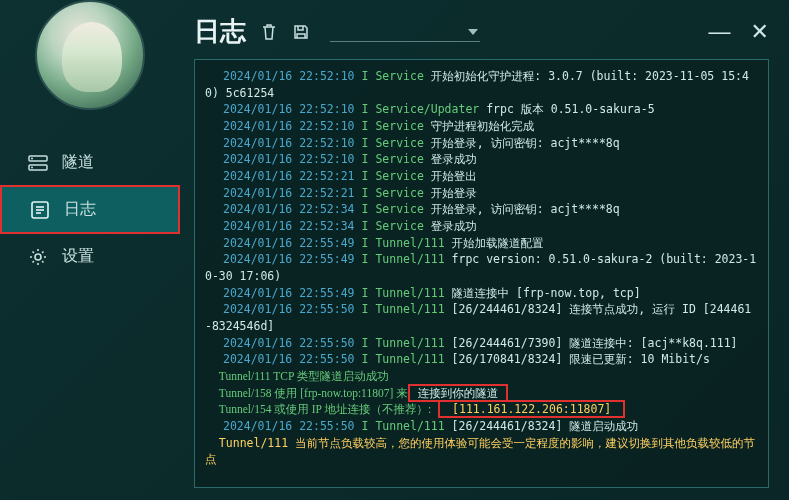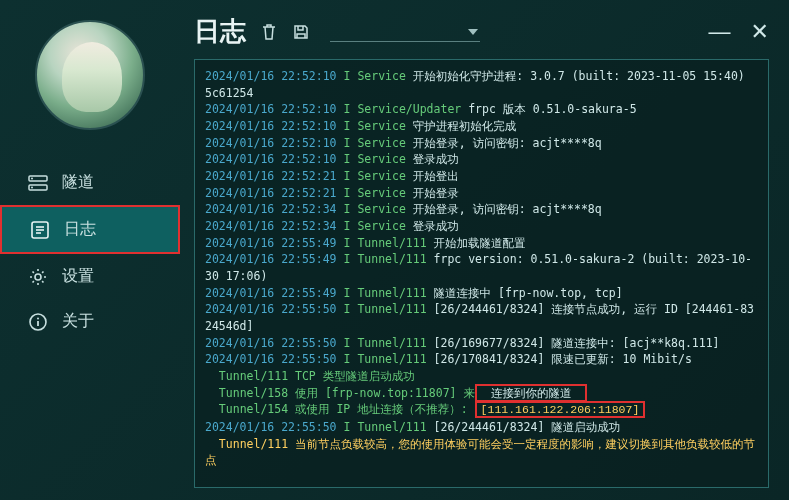--- a/index.html
+++ b/index.html
@@ -1,39 +1,39 @@
 <!DOCTYPE html>
 <html><head>
 <meta charset="utf-8">
 <style>
 * { margin: 0; padding: 0; box-sizing: border-box; }
 body { font-family: "Microsoft YaHei", sans-serif; background: #0a2a2a; width: 789px; height: 500px; overflow: hidden; }
 .app { display: flex; width: 100%; height: 100%; background: linear-gradient(135deg, #0d3030 0%, #0a2626 100%); }
-.sidebar { width: 180px; padding-top: 20px; display: flex; flex-direction: column; align-items: center; }
+.sidebar { width: 180px; display: flex; flex-direction: column; align-items: center; }
 .avatar { width: 110px; height: 110px; border-radius: 50%; background: radial-gradient(circle at 40% 30%, #e8e4d8 0%, #b8d4c0 30%, #7aad8a 55%, #4a7a60 80%); border: 2px solid #2a5050; margin-bottom: 30px; position: relative; overflow: hidden; }
 .avatar::before { content:""; position:absolute; left:25px; top:20px; width:60px; height:70px; background: linear-gradient(180deg,#f0ece0 0%,#d8e8d0 40%,#a8c8a8 100%); border-radius: 50% 50% 40% 40%; }
 .nav { width: 100%; }
 .nav-item { display: flex; align-items: center; gap: 14px; padding: 12px 28px; color: #c8e0e0; font-size: 16px; cursor: pointer; }
 .nav-item.active { background: #0e6060; border: 2px solid #e03030; }
 .nav-item .icn { width: 20px; height: 20px; display: flex; align-items: center; justify-content: center; }
 .main { flex: 1; padding: 14px 20px 12px 14px; display: flex; flex-direction: column; }
 .titlebar { display: flex; align-items: center; gap: 14px; }
 .title { color: #e8f4f4; font-size: 26px; font-weight: 600; }
 .tb-icon { color: #c8e0e0; cursor: pointer; }
 .dropdown { flex: 0 0 150px; height: 20px; border-bottom: 1px solid #5a8080; margin-left: 6px; position: relative; }
 .dropdown::after { content:""; position:absolute; right:2px; top:7px; border-left:5px solid transparent; border-right:5px solid transparent; border-top:6px solid #a0c0c0; }
 .winctrl { margin-left: auto; display: flex; gap: 20px; color: #d0e8e8; font-size: 22px; }
 .logbox { margin-top: 10px; flex: 1; border: 1px solid #2a6a6a; background: rgba(8,30,30,0.6); padding: 8px 10px; font-family: Consolas, monospace; font-size: 11.5px; line-height: 1.45; color: #c8e0e0; overflow: hidden; white-space: pre-wrap; word-break: break-all; }
-.ts { color: #4aa8cc; }
+.ts { color: #4aa8cc; margin-left: 18px; }
 .lvl { color: #66cc7a; }
 .svc { color: #66cc7a; }
 .txt { color: #d0e8e8; }
-.tun { color: #66cc7a; }
-.hl-box1 { border: 2px solid #e03030; padding: 0 14px; color: #d0e8e8; }
-.hl-box2 { border: 2px solid #e03030; padding: 0 4px; color: #ffd060; font-family: Liberation Mono, monospace; }
+.tun { color: #66cc7a; font-family: Liberation Serif, serif; }
+.hl-box1 { border: 2px solid #e03030; padding: 0 8px; color: #d0e8e8; }
+.hl-box2 { border: 2px solid #e03030; padding: 0 12px; color: #ffd060; }
 .yel { color: #ffd060; }
 svg { display: block; }
 </style>
 </head>
 <body>
 
 <div class="app">
   <div class="sidebar">
     <div class="avatar"></div>
     <div class="nav">
@@ -61,30 +61,20 @@
       </div>
       <div class="nav-item">
         <span class="icn">
           <svg width="20" height="20" viewBox="0 0 20 20">
               <circle cx="10" cy="10" r="3" fill="none" stroke="#c8e0e0" stroke-width="1.6"></circle>
               <path d="M10 2v2M10 16v2M2 10h2M16 10h2M4.5 4.5l1.4 1.4M14.1 14.1l1.4 1.4M4.5 15.5l1.4-1.4M14.1 5.9l1.4-1.4" stroke="#c8e0e0" stroke-width="1.6"></path>
             </svg>
         </span>
         <span>设置</span>
       </div>
-      <div class="nav-item">
-        <span class="icn">
-          <svg width="20" height="20" viewBox="0 0 20 20">
-              <circle cx="10" cy="10" r="8" fill="none" stroke="#c8e0e0" stroke-width="1.6"></circle>
-              <circle cx="10" cy="6.5" r="1" fill="#c8e0e0"></circle>
-              <line x1="10" y1="9" x2="10" y2="14" stroke="#c8e0e0" stroke-width="1.8"></line>
-            </svg>
-        </span>
-        <span>关于</span>
-      </div>
     </div>
   </div>
 
   <div class="main">
     <div class="titlebar">
       <span class="title">日志</span>
       <span class="tb-icon">
         <svg width="18" height="18" viewBox="0 0 18 18">
             <path d="M3 4h12M7 4V2h4v2M5 4l1 12h6l1-12" fill="none" stroke="#c8e0e0" stroke-width="1.5"></path>
           </svg>
@@ -107,21 +97,21 @@
 <span class="ts">2024/01/16 22:52:10</span> <span class="lvl">I</span> <span class="svc">Service</span> <span class="txt">开始登录, 访问密钥: acjt****8q</span>
 <span class="ts">2024/01/16 22:52:10</span> <span class="lvl">I</span> <span class="svc">Service</span> <span class="txt">登录成功</span>
 <span class="ts">2024/01/16 22:52:21</span> <span class="lvl">I</span> <span class="svc">Service</span> <span class="txt">开始登出</span>
 <span class="ts">2024/01/16 22:52:21</span> <span class="lvl">I</span> <span class="svc">Service</span> <span class="txt">开始登录</span>
 <span class="ts">2024/01/16 22:52:34</span> <span class="lvl">I</span> <span class="svc">Service</span> <span class="txt">开始登录, 访问密钥: acjt****8q</span>
 <span class="ts">2024/01/16 22:52:34</span> <span class="lvl">I</span> <span class="svc">Service</span> <span class="txt">登录成功</span>
 <span class="ts">2024/01/16 22:55:49</span> <span class="lvl">I</span> <span class="svc">Tunnel/111</span> <span class="txt">开始加载隧道配置</span>
 <span class="ts">2024/01/16 22:55:49</span> <span class="lvl">I</span> <span class="svc">Tunnel/111</span> <span class="txt">frpc version: 0.51.0-sakura-2 (built: 2023-10-30 17:06)</span>
 <span class="ts">2024/01/16 22:55:49</span> <span class="lvl">I</span> <span class="svc">Tunnel/111</span> <span class="txt">隧道连接中 [frp-now.top, tcp]</span>
 <span class="ts">2024/01/16 22:55:50</span> <span class="lvl">I</span> <span class="svc">Tunnel/111</span> <span class="txt">[26/244461/8324] 连接节点成功, 运行 ID [244461-8324546d]</span>
-<span class="ts">2024/01/16 22:55:50</span> <span class="lvl">I</span> <span class="svc">Tunnel/111</span> <span class="txt">[26/169677/8324] 隧道连接中: [acj**k8q.111]</span>
+<span class="ts">2024/01/16 22:55:50</span> <span class="lvl">I</span> <span class="svc">Tunnel/111</span> <span class="txt">[26/244461/7390] 隧道连接中: [acj**k8q.111]</span>
 <span class="ts">2024/01/16 22:55:50</span> <span class="lvl">I</span> <span class="svc">Tunnel/111</span> <span class="txt">[26/170841/8324] 限速已更新: 10 Mibit/s</span>
   <span class="tun">Tunnel/111 TCP 类型隧道启动成功</span>
   <span class="tun">Tunnel/158 使用 [frp-now.top:11807] 来</span><span class="hl-box1">连接到你的隧道</span>
   <span class="tun">Tunnel/154 或使用 IP 地址连接（不推荐）:</span> <span class="hl-box2">[111.161.122.206:11807]</span>
 <span class="ts">2024/01/16 22:55:50</span> <span class="lvl">I</span> <span class="svc">Tunnel/111</span> <span class="txt">[26/244461/8324] 隧道启动成功</span>
   <span class="yel">Tunnel/111 当前节点负载较高，您的使用体验可能会受一定程度的影响，建议切换到其他负载较低的节点</span>
 </div>
   </div>
 </div>
 

